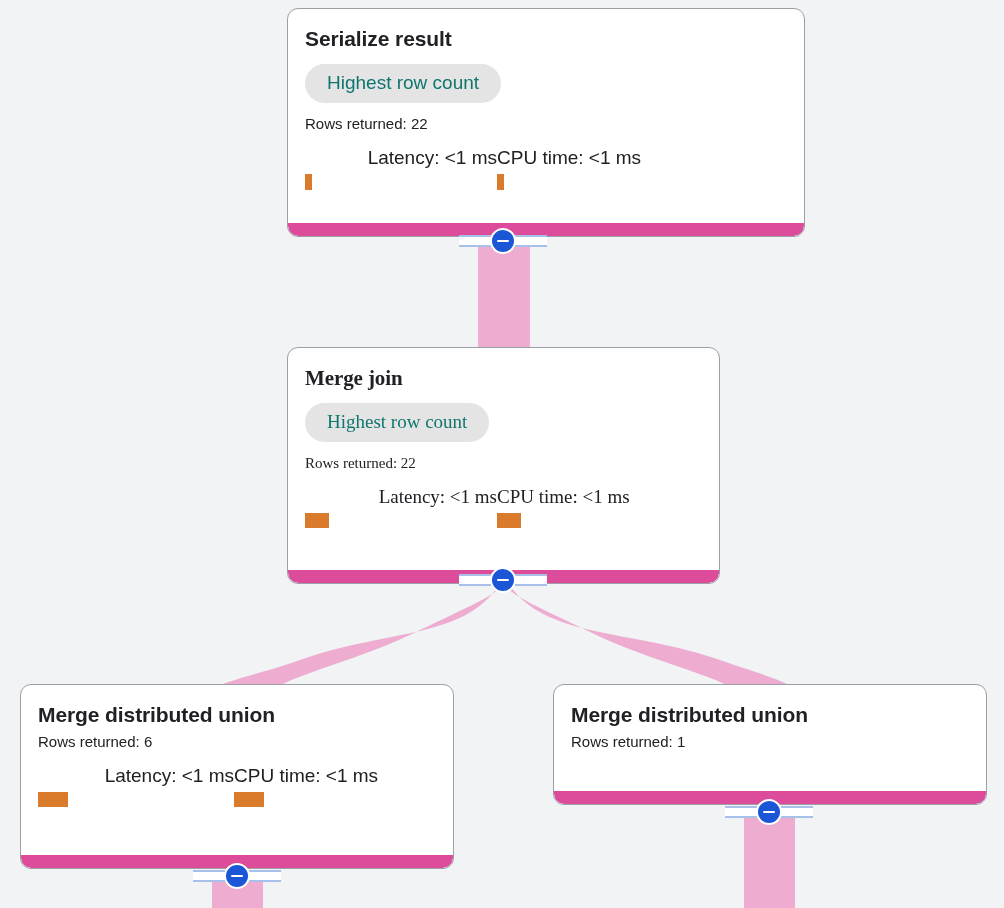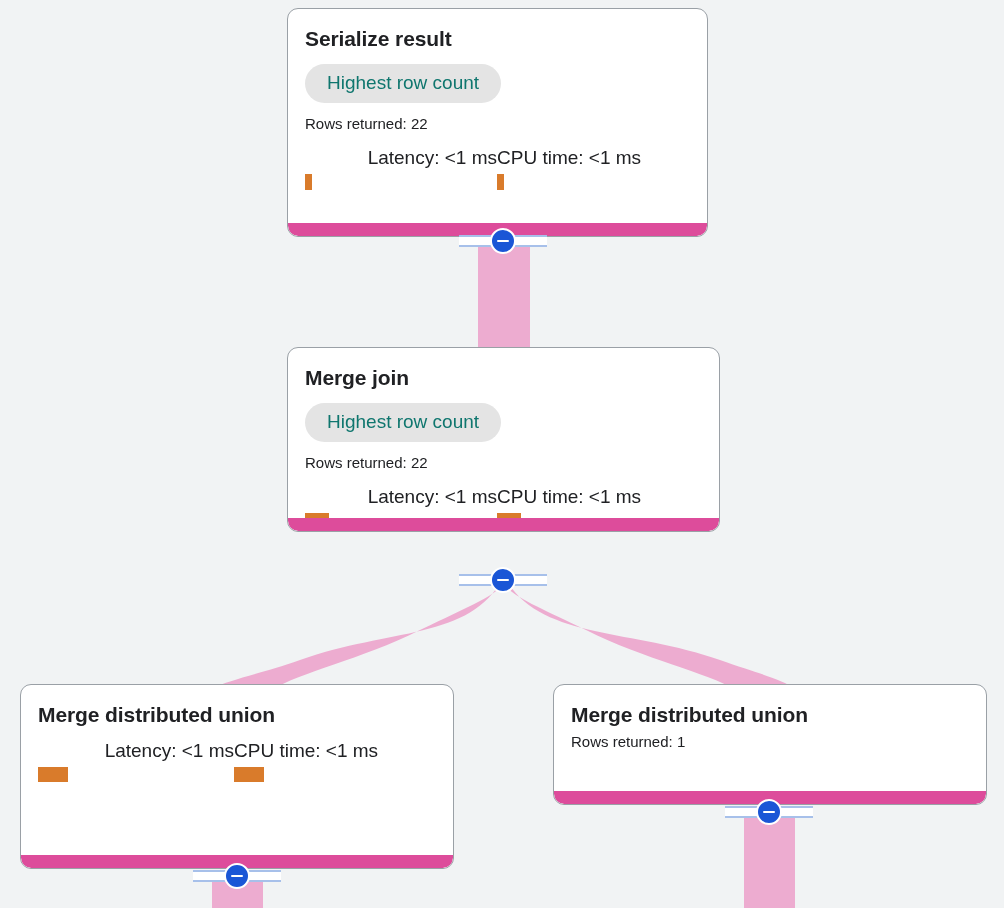--- a/index.html
+++ b/index.html
@@ -181,21 +181,21 @@
              L 793,690
              L 736,690
              C 706,672 646,660 586,630
              C 536,606 506,594 502,580 Z" fill="#edacd0"></path>
 
     <rect x="212" y="874" width="51" height="34" fill="#edacd0"></rect>
 
     <rect x="744" y="810" width="51" height="98" fill="#edacd0"></rect>
   </svg>
 
-  <div class="node" style="left:287px; top:8px; width:421px; height:229px;">
+  <div class="node" style="left:287px; top:8px; width:518px; height:229px;">
     <div class="card">
       <div class="card-body">
         <div class="node-title">Serialize result</div>
         <div class="badge">Highest row count</div>
         <div class="rows">Rows returned: 22</div>
         <div class="metrics">
           <div class="metric" style="width:192px;">
             <div class="metric-label">Latency: &lt;1 ms</div>
             <div class="metric-bar" style="width:7px; height:16px;"></div>
           </div>
@@ -210,21 +210,21 @@
   </div>
 
   <div class="collapse" style="left:503px; top:241px;">
     <div class="rail left"></div>
     <div class="rail right"></div>
     <div class="collapse-btn">
       <span class="minus"></span>
     </div>
   </div>
 
-  <div class="node" style="left:287px; top:347px; width:433px; height:185px;">
+  <div class="node" style="left:287px; top:347px; width:433px; height:237px;font-family:Liberation Serif, serif;">
     <div class="card">
       <div class="card-body">
         <div class="node-title">Merge join</div>
         <div class="badge">Highest row count</div>
         <div class="rows">Rows returned: 22</div>
         <div class="metrics">
           <div class="metric" style="width:192px;">
             <div class="metric-label">Latency: &lt;1 ms</div>
             <div class="metric-bar" style="width:24px; height:15px;"></div>
           </div>
@@ -243,20 +243,21 @@
     <div class="rail right"></div>
     <div class="collapse-btn">
       <span class="minus"></span>
     </div>
   </div>
 
   <div class="node" style="left:20px; top:684px; width:434px; height:185px;">
     <div class="card">
       <div class="card-body">
         <div class="node-title" style="margin-bottom:4px;">Merge distributed union</div>
+        <div class="rows">Rows returned: 6</div>
         <div class="metrics">
           <div class="metric" style="width:196px;">
             <div class="metric-label">Latency: &lt;1 ms</div>
             <div class="metric-bar" style="width:30px; height:15px;"></div>
           </div>
           <div class="metric">
             <div class="metric-label">CPU time: &lt;1 ms</div>
             <div class="metric-bar" style="width:30px; height:15px;"></div>
           </div>
         </div>

